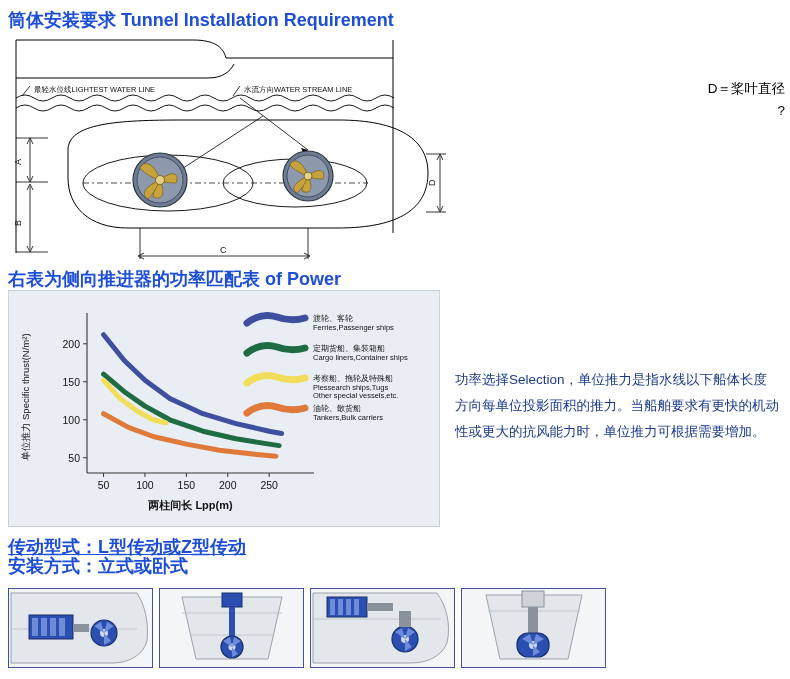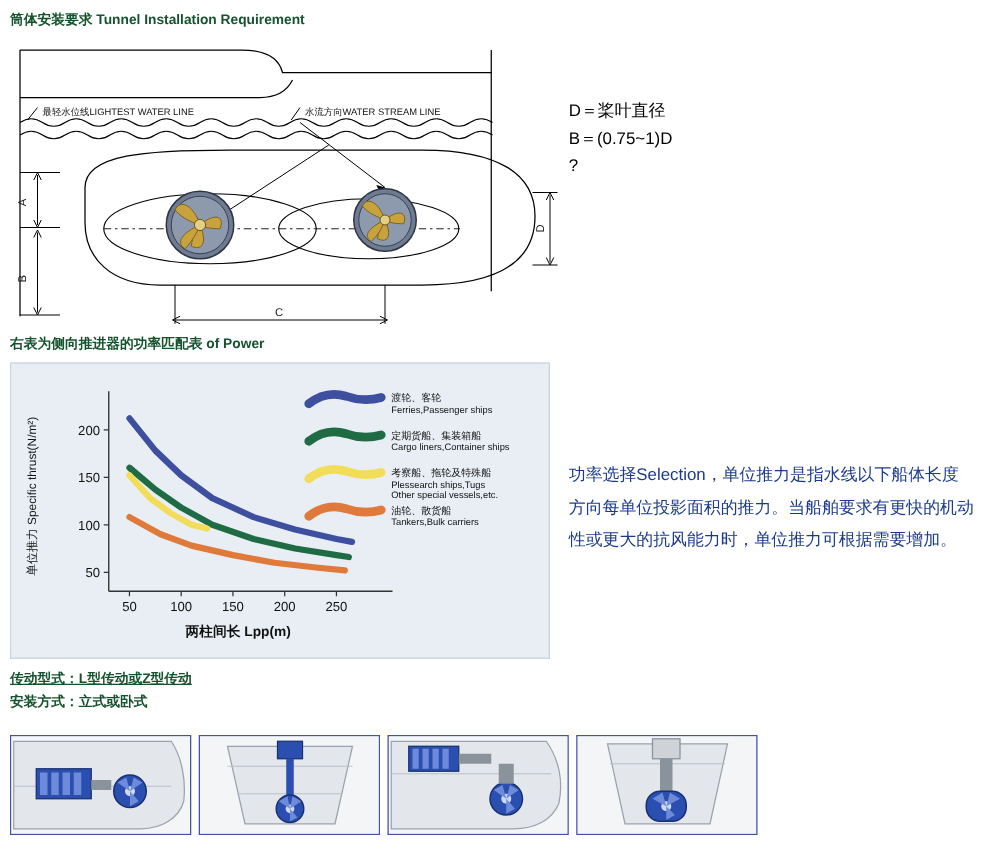--- a/index.html
+++ b/index.html
@@ -9,23 +9,23 @@
   }
   body {
     width: 790px;
     height: 679px;
     position: relative;
     font-family: "Liberation Sans", sans-serif;
     color: #111;
     overflow: hidden;
   }
   .section-title {
-    font-size: 11px;
+    font-size: 18px;
     font-weight: bold;
-    color: #14532d;
+    color: #1d4ed8;
     letter-spacing: 0px;
   }
   #title-tunnel {
     position: absolute;
     left: 8px;
     top: 8px;
   }
   
   #tunnel-figure {
     position: absolute;
@@ -38,21 +38,21 @@
   
   #formula-block {
     position: absolute;
     left: 455px;
     top: 78px;
     width: 330px;
     font-size: 13.5px;
     line-height: 22px;
     color: #000;
   }
-  #formula-block div { white-space: pre-wrap; }
+  #formula-block div { white-space: pre-wrap; text-align: right; }
 
   
   #title-power {
     position: absolute;
     left: 8px;
     top: 267px;
   }
   #chart-wrap {
     position: absolute;
     left: 8px;
@@ -198,21 +198,20 @@
       <path d="M429,178 L432,184 L435,178"></path>
       <line x1="418" y1="126" x2="438" y2="126"></line>
       <line x1="418" y1="184" x2="438" y2="184"></line>
     </g>
     <text x="427" y="158" font-family="&quot;Liberation Sans&quot;, sans-serif" font-size="9" fill="#111" transform="rotate(-90 427,158)">D</text>
   </svg>
 </div>
 
 <div id="formula-block">
   <div>D＝桨叶直径</div>
-  <div>B＝(0.75~1)D</div>
   <div>?</div>
 </div>
 
 <div id="title-power" class="section-title">右表为侧向推进器的功率匹配表 of Power</div>
 
 <div id="chart-wrap">
   <svg id="chart-svg" width="428" height="233" viewBox="0 0 428 233" xmlns="http://www.w3.org/2000/svg">
       <rect x="0" y="0" width="428" height="233" fill="#e9eef5"></rect>
       <line x1="78" y1="22" x2="78" y2="182" stroke="#333" stroke-width="1.1"></line>
       <line x1="78" y1="182" x2="305" y2="182" stroke="#333" stroke-width="1.1"></line>

